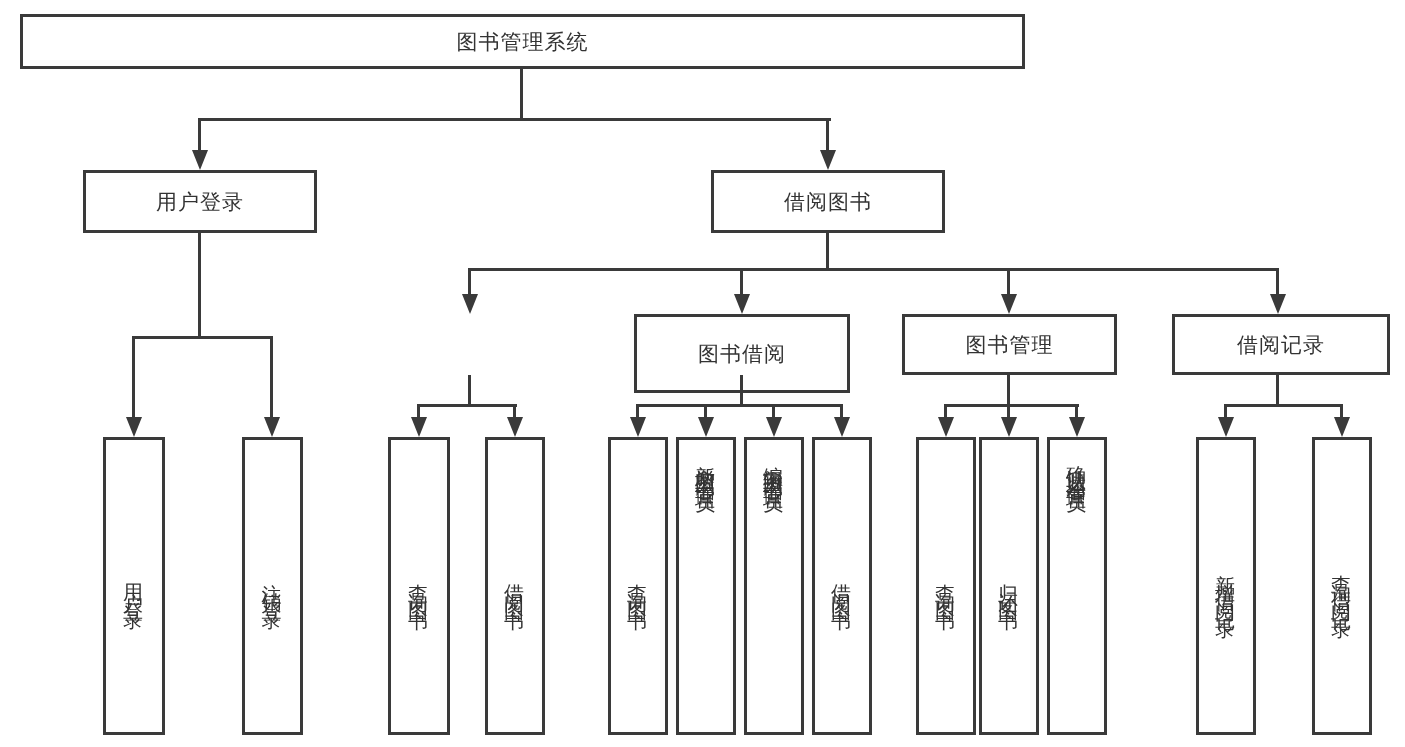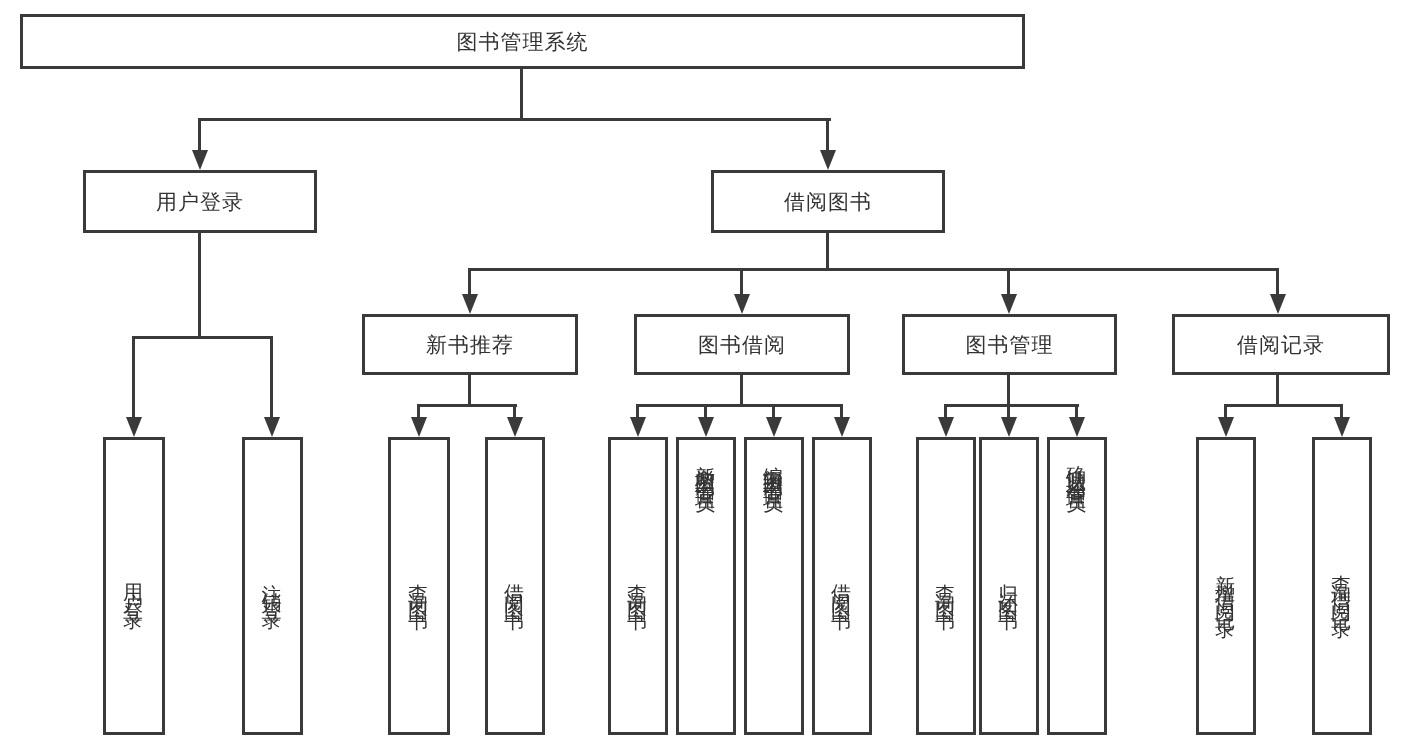--- a/index.html
+++ b/index.html
@@ -78,22 +78,21 @@
   <div class="hline" style="left:468px;top:268px;width:811px;"></div>
   <div class="vline" style="left:468px;top:268px;height:28px;"></div>
   <div class="arrow" style="left:462px;top:294px;"></div>
   <div class="vline" style="left:740px;top:268px;height:28px;"></div>
   <div class="arrow" style="left:734px;top:294px;"></div>
   <div class="vline" style="left:1007px;top:268px;height:28px;"></div>
   <div class="arrow" style="left:1001px;top:294px;"></div>
   <div class="vline" style="left:1276px;top:268px;height:28px;"></div>
   <div class="arrow" style="left:1270px;top:294px;"></div>
 
-  <div class="box" style="left:362px;top:314px;width:216px;height:61px;">新书推荐</div>
-  <div class="box" style="left:634px;top:314px;width:216px;height:61px;">图书借阅</div>
+  <div class="box" style="left:634px;top:314px;width:216px;height:79px;">图书借阅</div>
   <div class="box" style="left:902px;top:314px;width:215px;height:61px;">图书管理</div>
   <div class="box" style="left:1172px;top:314px;width:218px;height:61px;">借阅记录</div>
 
   <div class="vline" style="left:468px;top:375px;height:31px;"></div>
   <div class="hline" style="left:417px;top:404px;width:100px;"></div>
   <div class="vline" style="left:417px;top:404px;height:15px;"></div>
   <div class="arrow" style="left:411px;top:417px;"></div>
   <div class="vline" style="left:513px;top:404px;height:15px;"></div>
   <div class="arrow" style="left:507px;top:417px;"></div>
 

